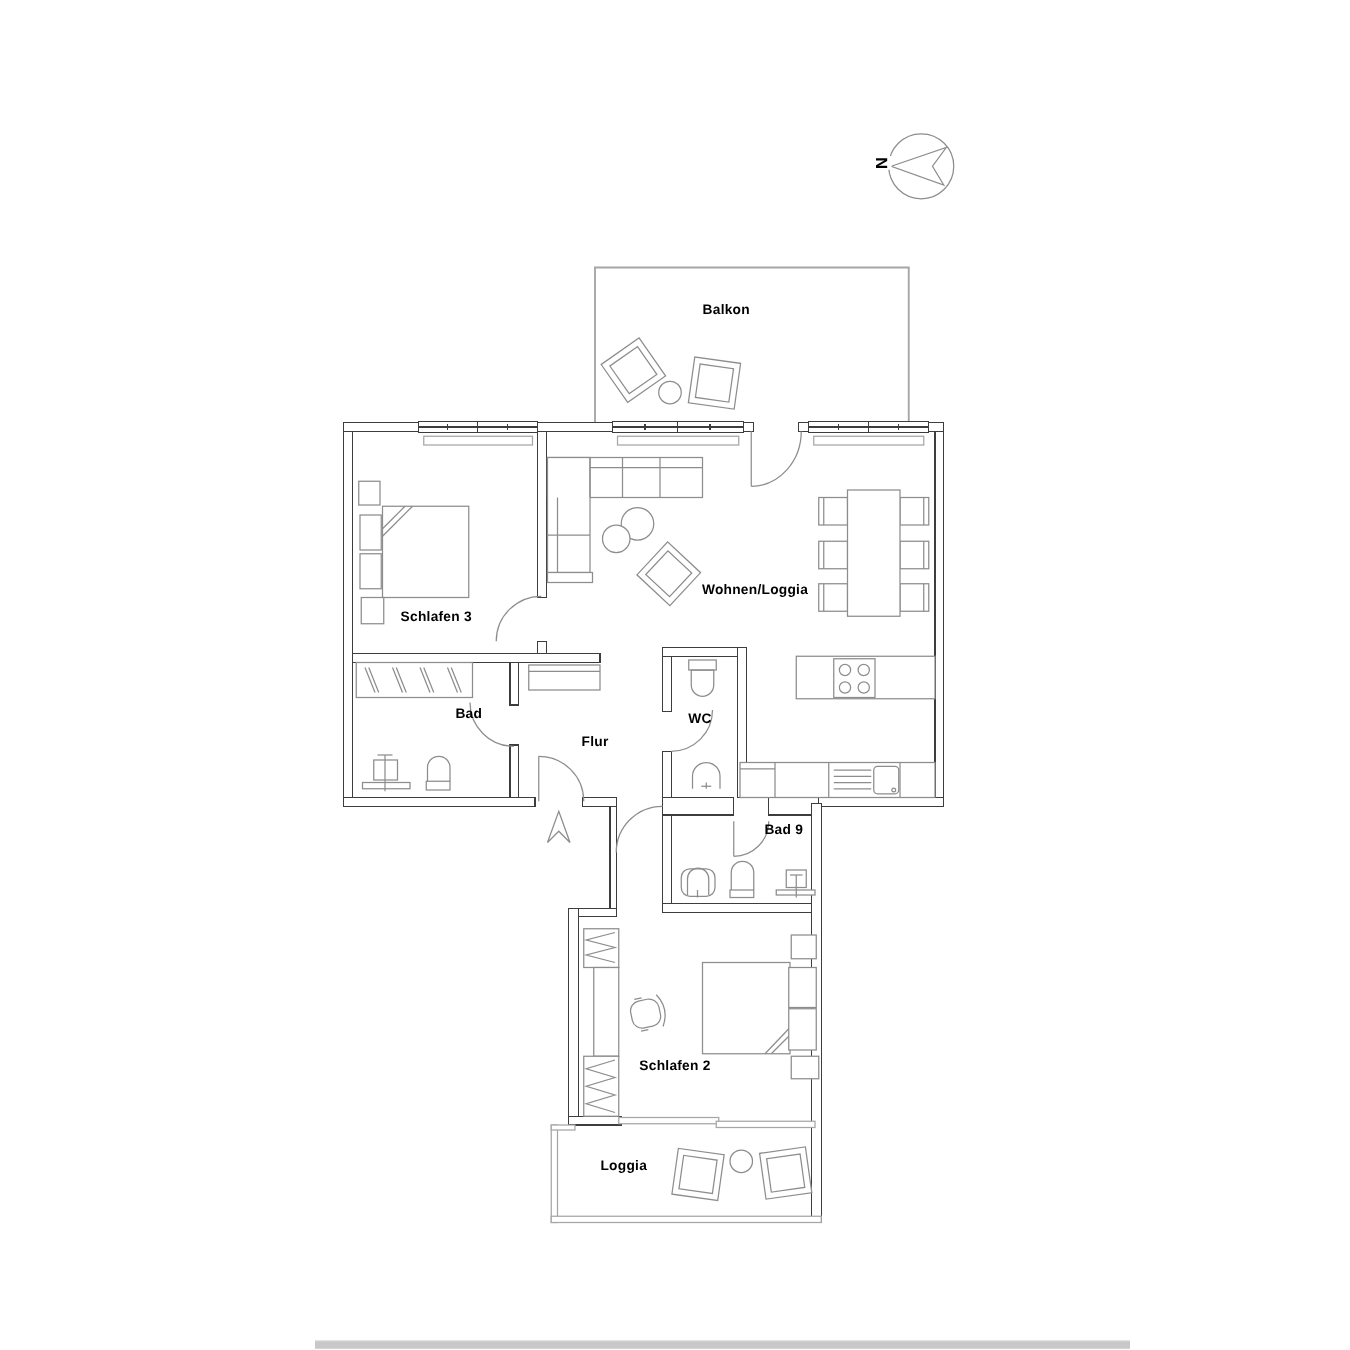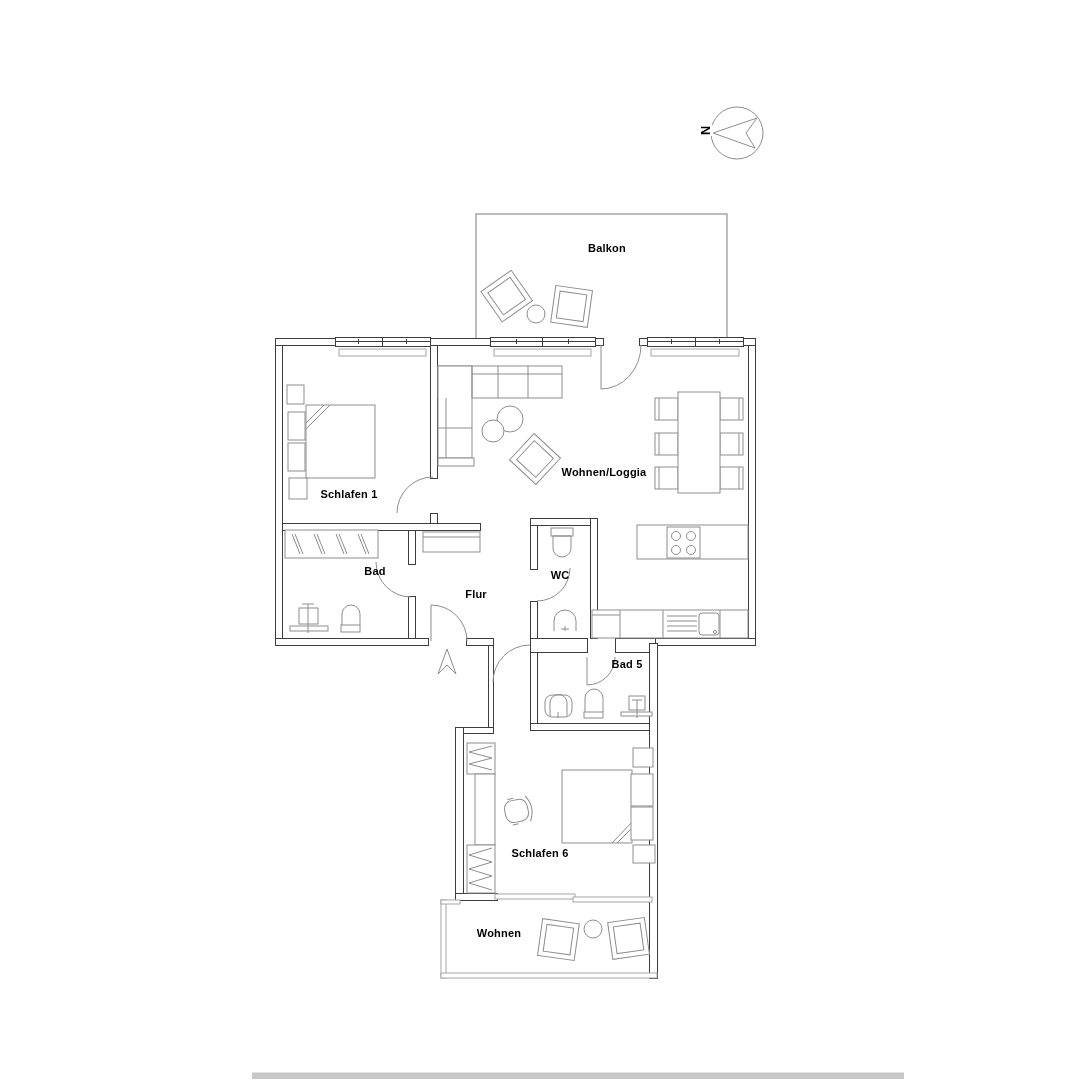--- a/index.html
+++ b/index.html
@@ -292,27 +292,27 @@
     <line x1="587" y1="657" x2="587" y2="685" class="door"></line>
     <path d="M587,685 A28,28 0 0 0 615,657" class="door"></path>
   </g>
 
   <g>
     <polygon points="447,649 456,674 447,665 438,674" class="furn"></polygon>
   </g>
 
 </svg>
 
-<div class="room-label" style="left:607px;top:248px">Balkon</div>
-<div class="room-label" style="left:349px;top:494px">Schlafen 1</div>
+<div class="room-label" style="left:581px;top:248px">Balkon</div>
+<div class="room-label" style="left:349px;top:494px">Schlafen 3</div>
 <div class="room-label" style="left:604px;top:472px">Wohnen/Loggia</div>
 <div class="room-label" style="left:375px;top:571px">Bad</div>
 <div class="room-label" style="left:476px;top:594px">Flur</div>
 <div class="room-label" style="left:560px;top:575px">WC</div>
-<div class="room-label" style="left:627px;top:664px">Bad 5</div>
-<div class="room-label" style="left:540px;top:853px">Schlafen 6</div>
-<div class="room-label" style="left:499px;top:933px">Wohnen</div>
+<div class="room-label" style="left:627px;top:664px">Bad 9</div>
+<div class="room-label" style="left:540px;top:853px">Schlafen 2</div>
+<div class="room-label" style="left:499px;top:933px">Loggia</div>
 
 <div class="north-n">N</div>
 
 <div class="scrollbar"></div>
 
 </div>
 
 </body></html>

